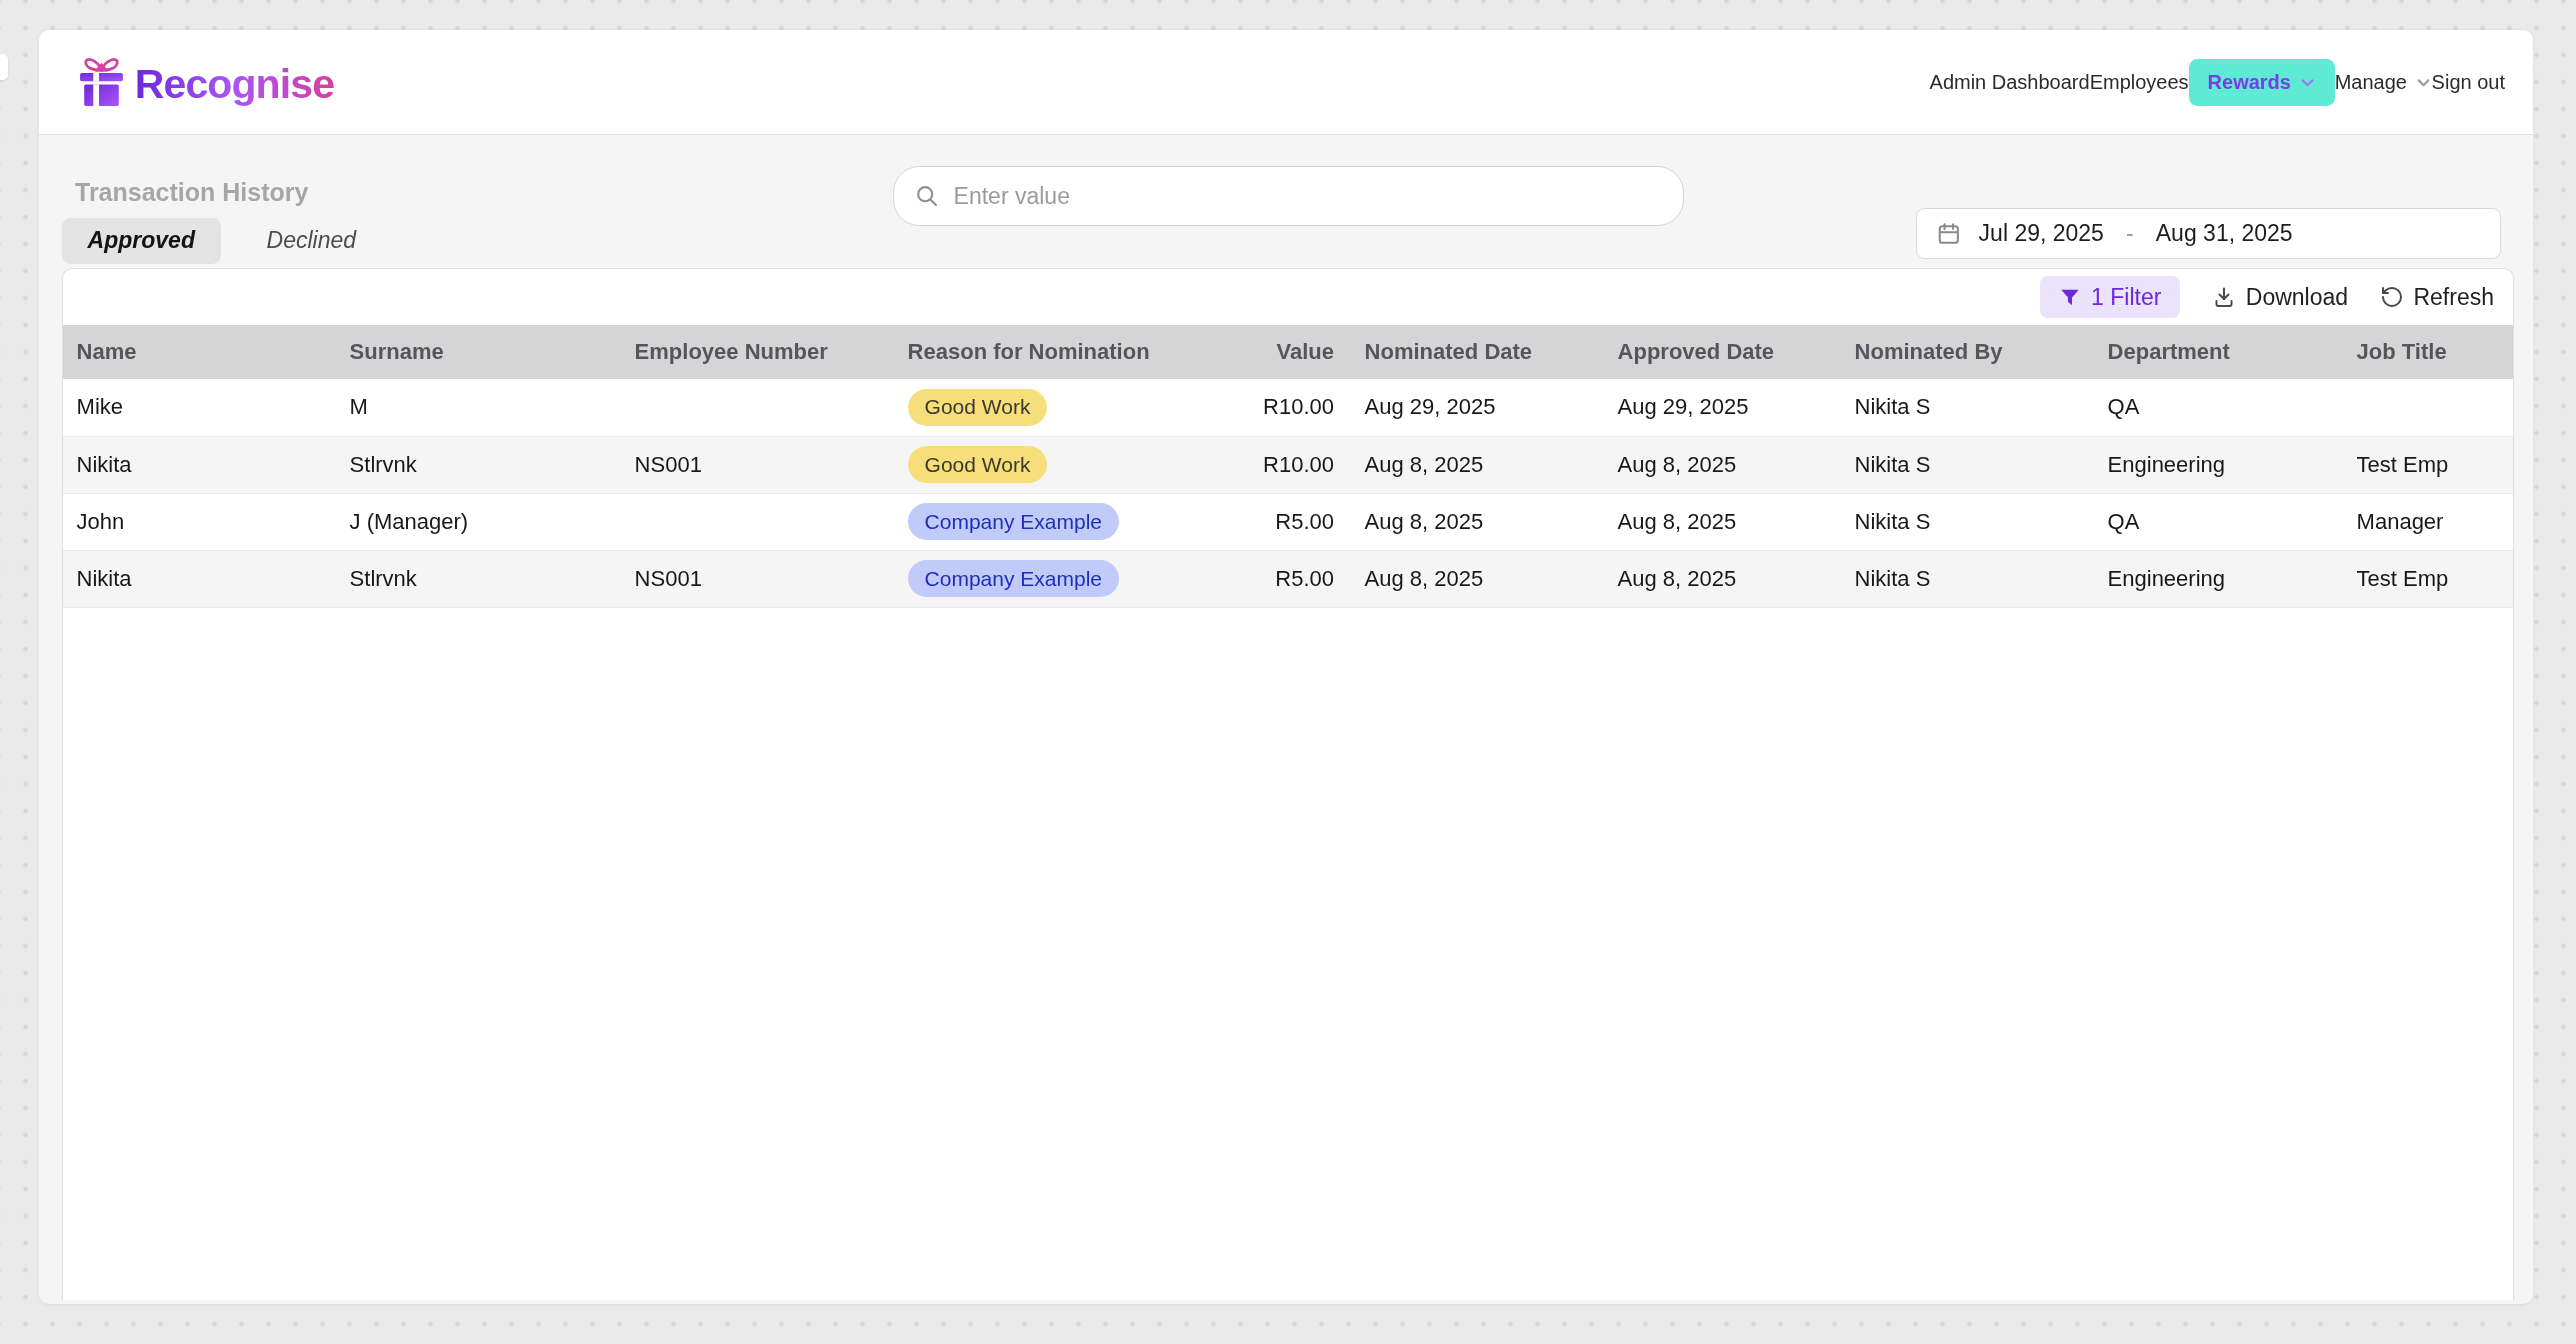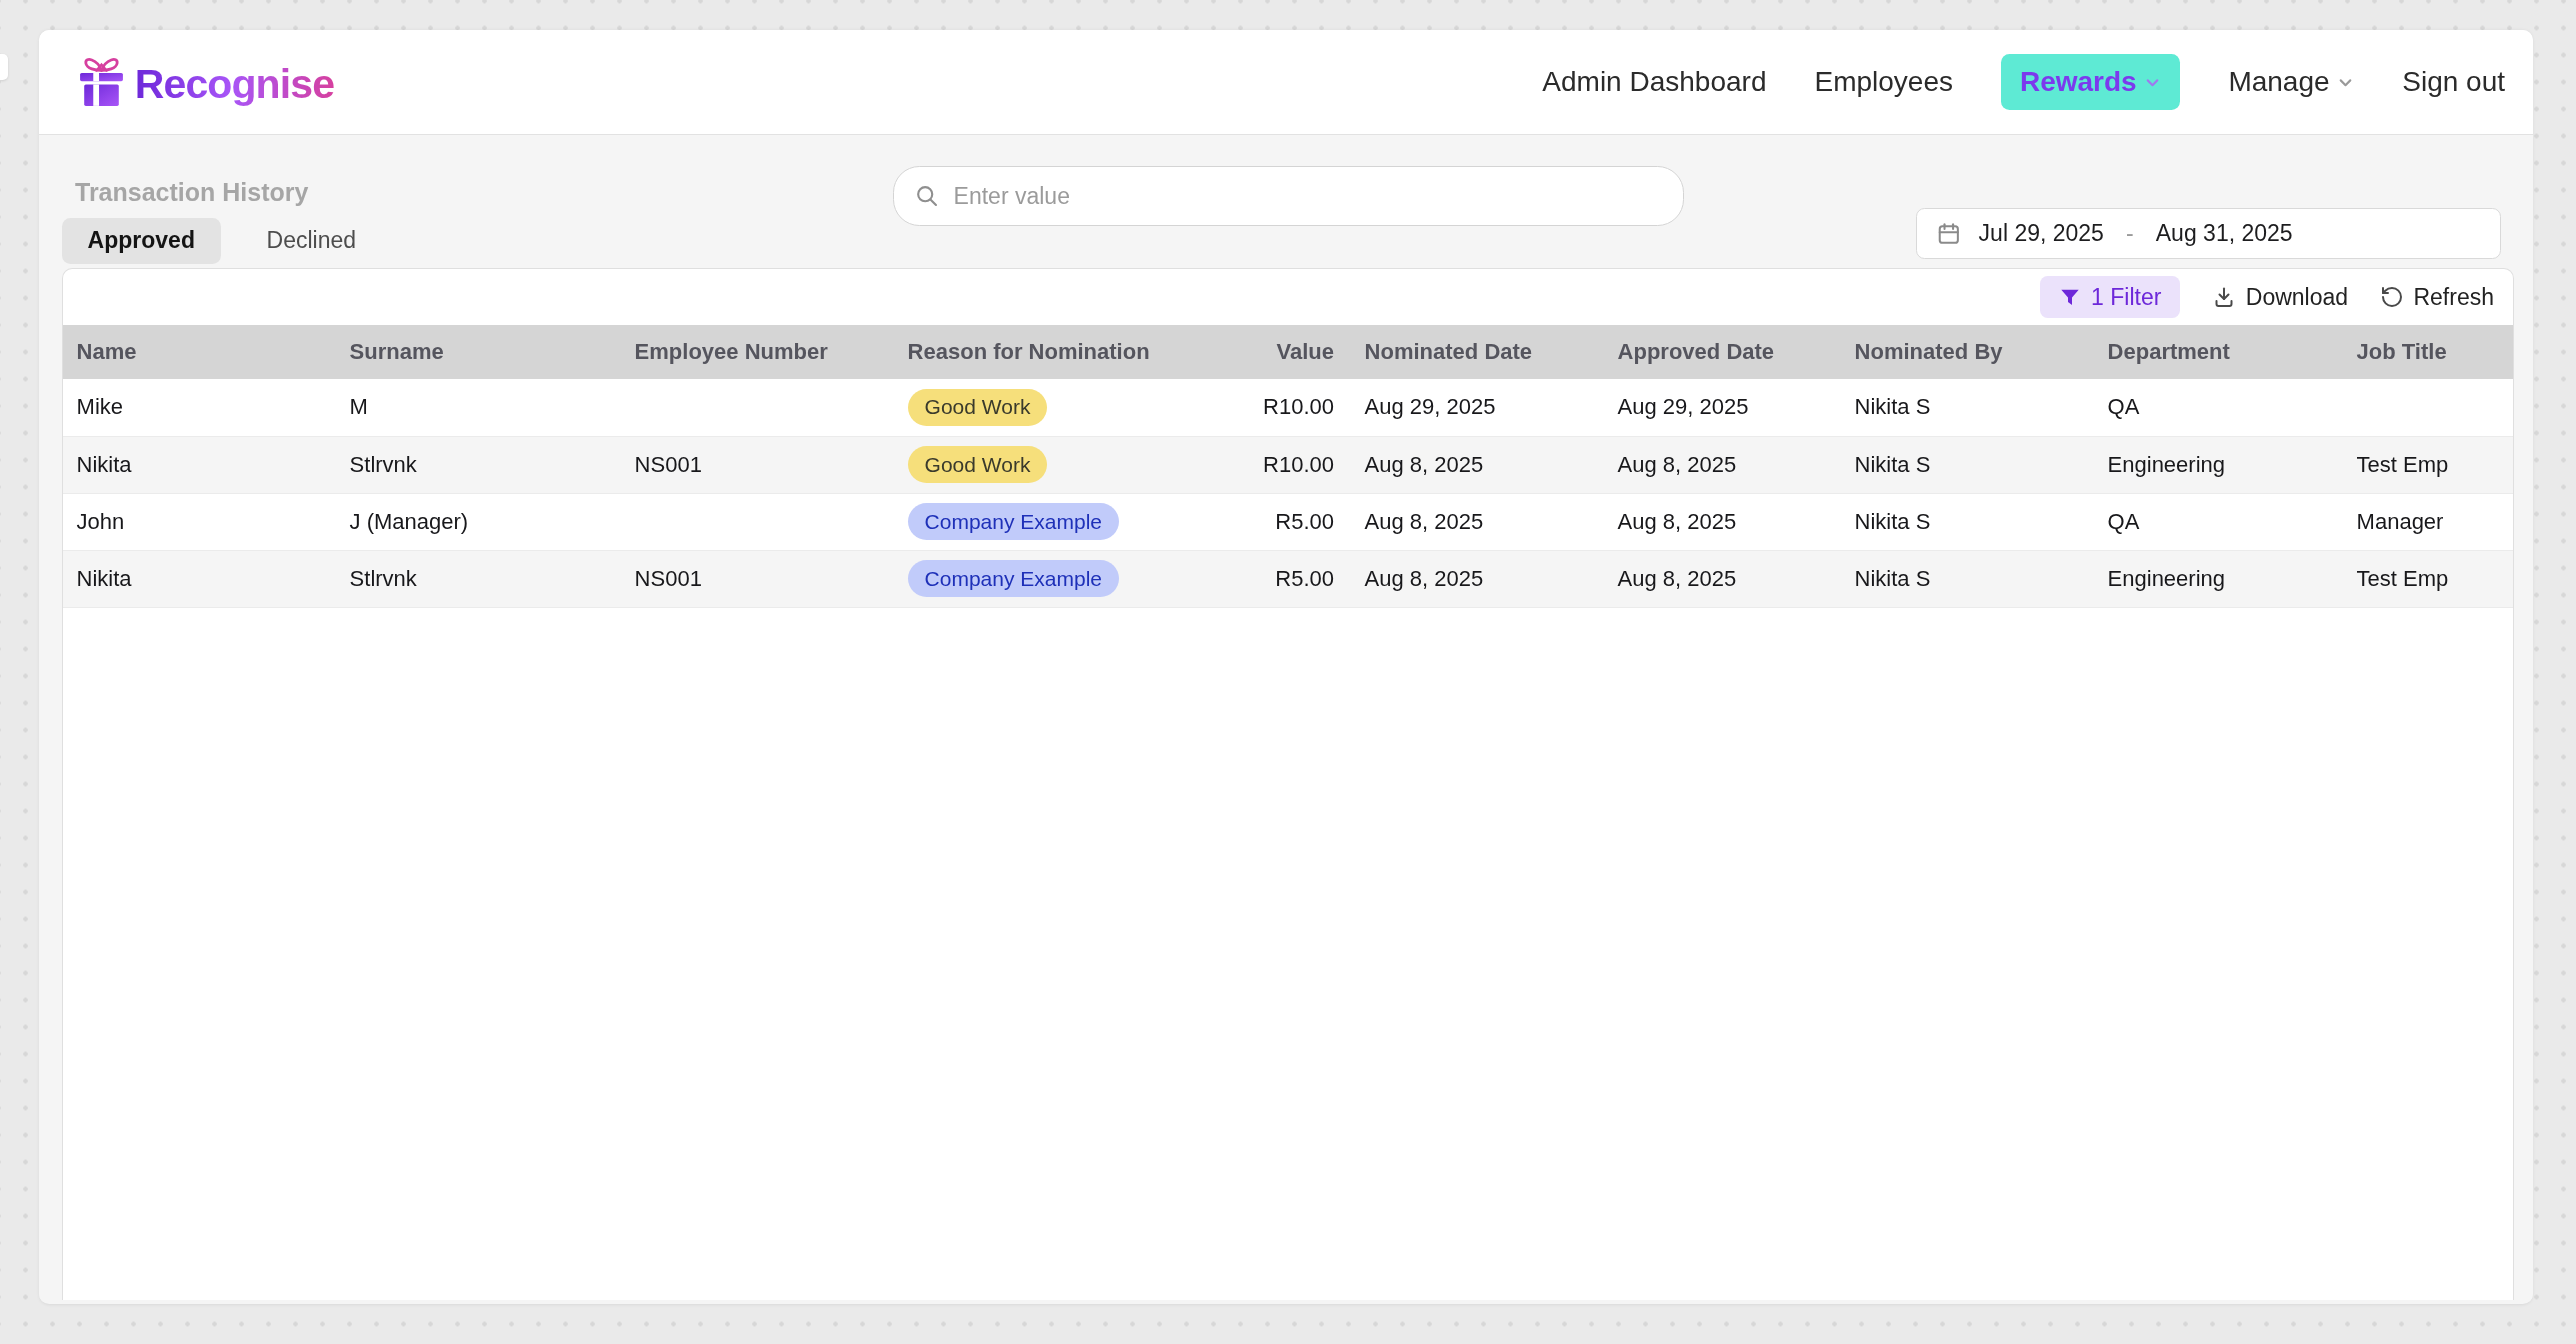--- a/index.html
+++ b/index.html
@@ -27,21 +27,21 @@
     height:105px; background:#ffffff; border-bottom:1.7px solid #e2e2e2;
     display:flex; align-items:center; padding:0 28px 0 36px;
   }
   .logo{ display:flex; align-items:flex-end; gap:6.8px; }
   .logo-text{
     font-size:41px; font-weight:700; letter-spacing:-0.9px; line-height:1;
     background:linear-gradient(90deg,#6d28d9 0%, #a855f7 48%, #d6409f 100%);
     -webkit-background-clip:text; background-clip:text; color:transparent;
     padding-bottom:5.1px;
   }
-  .nav{ margin-left:auto; display:flex; align-items:center; gap:48px; font-size:28px; color:#2b2b2b; }
+  .nav{ margin-left:auto; display:flex; align-items:center; font-size:20px; color:#2b2b2b; }
   .nav-item{ cursor:pointer; display:flex; align-items:center; gap:7.7px; font-weight:500; }
   .nav-pill{
     background:#5eead4; color:#7c3aed; font-weight:600;
     padding:12px 19px; border-radius:8.5px;
   }
   .nav-pill svg{ stroke:#9f7aee; }
   .nav-chevron svg{ stroke:#9a9a9a; }
 
   
   .content{ position:relative; height:1167px; background:#f5f5f5; }
@@ -60,21 +60,21 @@
   }
   .search-wrap input::placeholder{ color:#9b9b9b; }
   .date-range{
     position:absolute; left:1877px; top:73px; width:585px; height:51px;
     background:#ffffff; border:1.7px solid #d9d9d9; border-radius:8.5px;
     display:flex; align-items:center; padding:0 19px; gap:17px;
     font-size:23px; color:#1d1d1f; font-weight:500; cursor:pointer;
   }
   .date-sep{ color:#9a9a9a; margin:0 5.1px; }
   .tabs{ position:absolute; left:23px; top:83px; display:flex; align-items:center; gap:20.4px; }
-  .tab{ font-size:23px; color:#4d4d4d; padding:9.4px 25.6px; border-radius:8.5px; cursor:pointer; }
+  .tab{ font-size:23px; color:#4d4d4d; padding:9.4px 25.6px; border-radius:8.5px; cursor:pointer;font-style:italic; }
   .tab.active{ background:#e3e3e3; color:#141414; font-weight:700; }
 
   
   .table-card{
     position:absolute; left:23px; top:133px; width:2452px; height:1032px;
     background:#ffffff; border:1.7px solid #dfdfdf; border-bottom:none;
     border-radius:10.2px 10.2px 0 0; overflow:hidden;
   }
   .toolbar{
     height:56px; display:flex; align-items:center; justify-content:flex-end;

